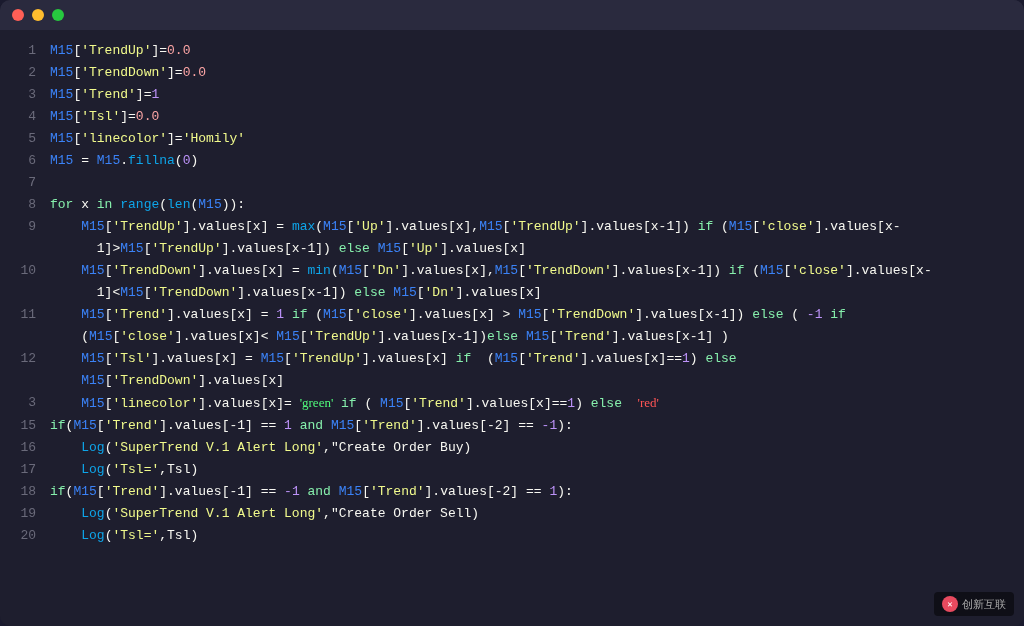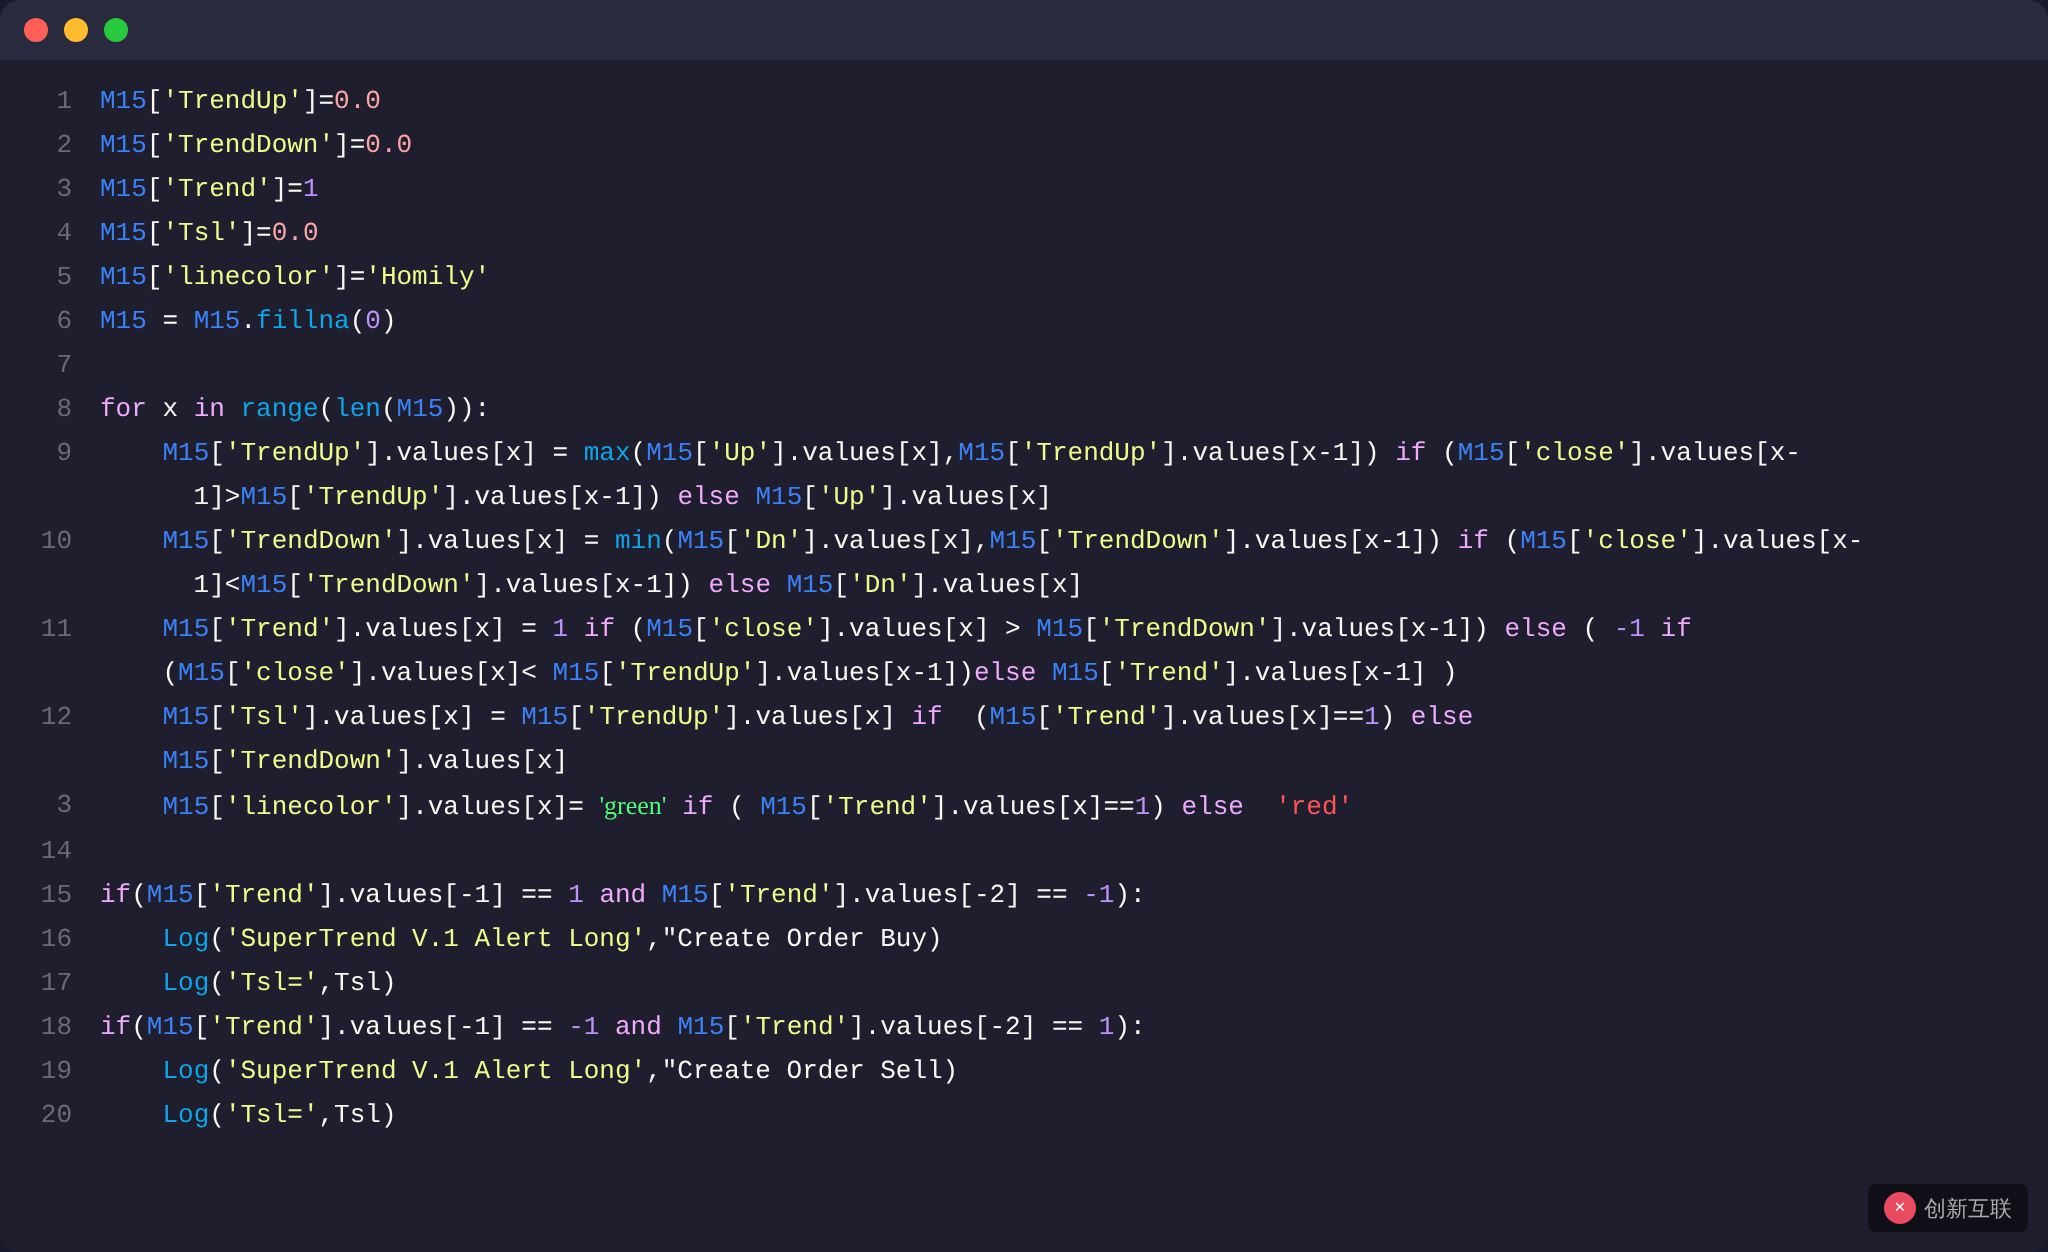--- a/index.html
+++ b/index.html
@@ -61,28 +61,28 @@
       margin-right: 14px;
       user-select: none;
       flex-shrink: 0;
       line-height: 22px;
     }
     .line-content {
       flex: 1;
       line-height: 22px;
     }
     
-    .kw { color: #f0abfc; }       
+    .kw { color: #86efac; }       
     .fn { color: #0ea5e9; }       
     .str { color: #f1fa8c; text-align: center; }      
     .num { color: #bd93f9; }      
     .var { color: #3b82f6; margin-top: 34px; }       
     .plain { color: #f8f8f2; }    
     .green-str { color: #50fa7b; font-family: Liberation Serif, serif; }
-    .red-str { color: #ff5555; }
+    .red-str { color: #ff5555; font-family: Liberation Serif, serif; }
     .blue-num { color: #fca5a5; }
     .watermark {
       position: absolute;
       bottom: 10px;
       right: 10px;
       background: rgba(0,0,0,0.5);
       color: #aaa;
       font-size: 11px;
       padding: 4px 8px;
       border-radius: 4px;
@@ -173,24 +173,20 @@
     <div class="code-line">
       <span class="line-num">12</span>
       <span class="line-content"><span class="plain">    </span><span class="var">M15</span><span class="plain">[</span><span class="str">'Tsl'</span><span class="plain">].values[x] = </span><span class="var">M15</span><span class="plain">[</span><span class="str">'TrendUp'</span><span class="plain">].values[x] </span><span class="kw">if</span><span class="plain">  (</span><span class="var">M15</span><span class="plain">[</span><span class="str">'Trend'</span><span class="plain">].values[x]==</span><span class="num">1</span><span class="plain">) </span><span class="kw">else</span><br><span class="plain">    </span><span class="var">M15</span><span class="plain">[</span><span class="str">'TrendDown'</span><span class="plain">].values[x]</span></span>
     </div>
 
     <div class="code-line">
       <span class="line-num">3</span>
       <span class="line-content"><span class="plain">    </span><span class="var">M15</span><span class="plain">[</span><span class="str">'linecolor'</span><span class="plain">].values[x]= </span><span class="green-str">'green'</span><span class="plain"> </span><span class="kw">if</span><span class="plain"> ( </span><span class="var">M15</span><span class="plain">[</span><span class="str">'Trend'</span><span class="plain">].values[x]==</span><span class="num">1</span><span class="plain">) </span><span class="kw">else</span><span class="plain">  </span><span class="red-str">'red'</span></span>
     </div>
 
-    <div class="code-line">
-      <span class="line-num">14</span>
-      <span class="line-content">&nbsp;</span>
-    </div>
 
     <div class="code-line">
       <span class="line-num">15</span>
       <span class="line-content"><span class="kw">if</span><span class="plain">(</span><span class="var">M15</span><span class="plain">[</span><span class="str">'Trend'</span><span class="plain">].values[-1] == </span><span class="num">1</span><span class="plain"> </span><span class="kw">and</span><span class="plain"> </span><span class="var">M15</span><span class="plain">[</span><span class="str">'Trend'</span><span class="plain">].values[-2] == </span><span class="num">-1</span><span class="plain">):</span></span>
     </div>
 
     <div class="code-line">
       <span class="line-num">16</span>
       <span class="line-content"><span class="plain">    </span><span class="fn">Log</span><span class="plain">(</span><span class="str">'SuperTrend V.1 Alert Long'</span><span class="plain">,"Create Order Buy)</span></span>
     </div>

